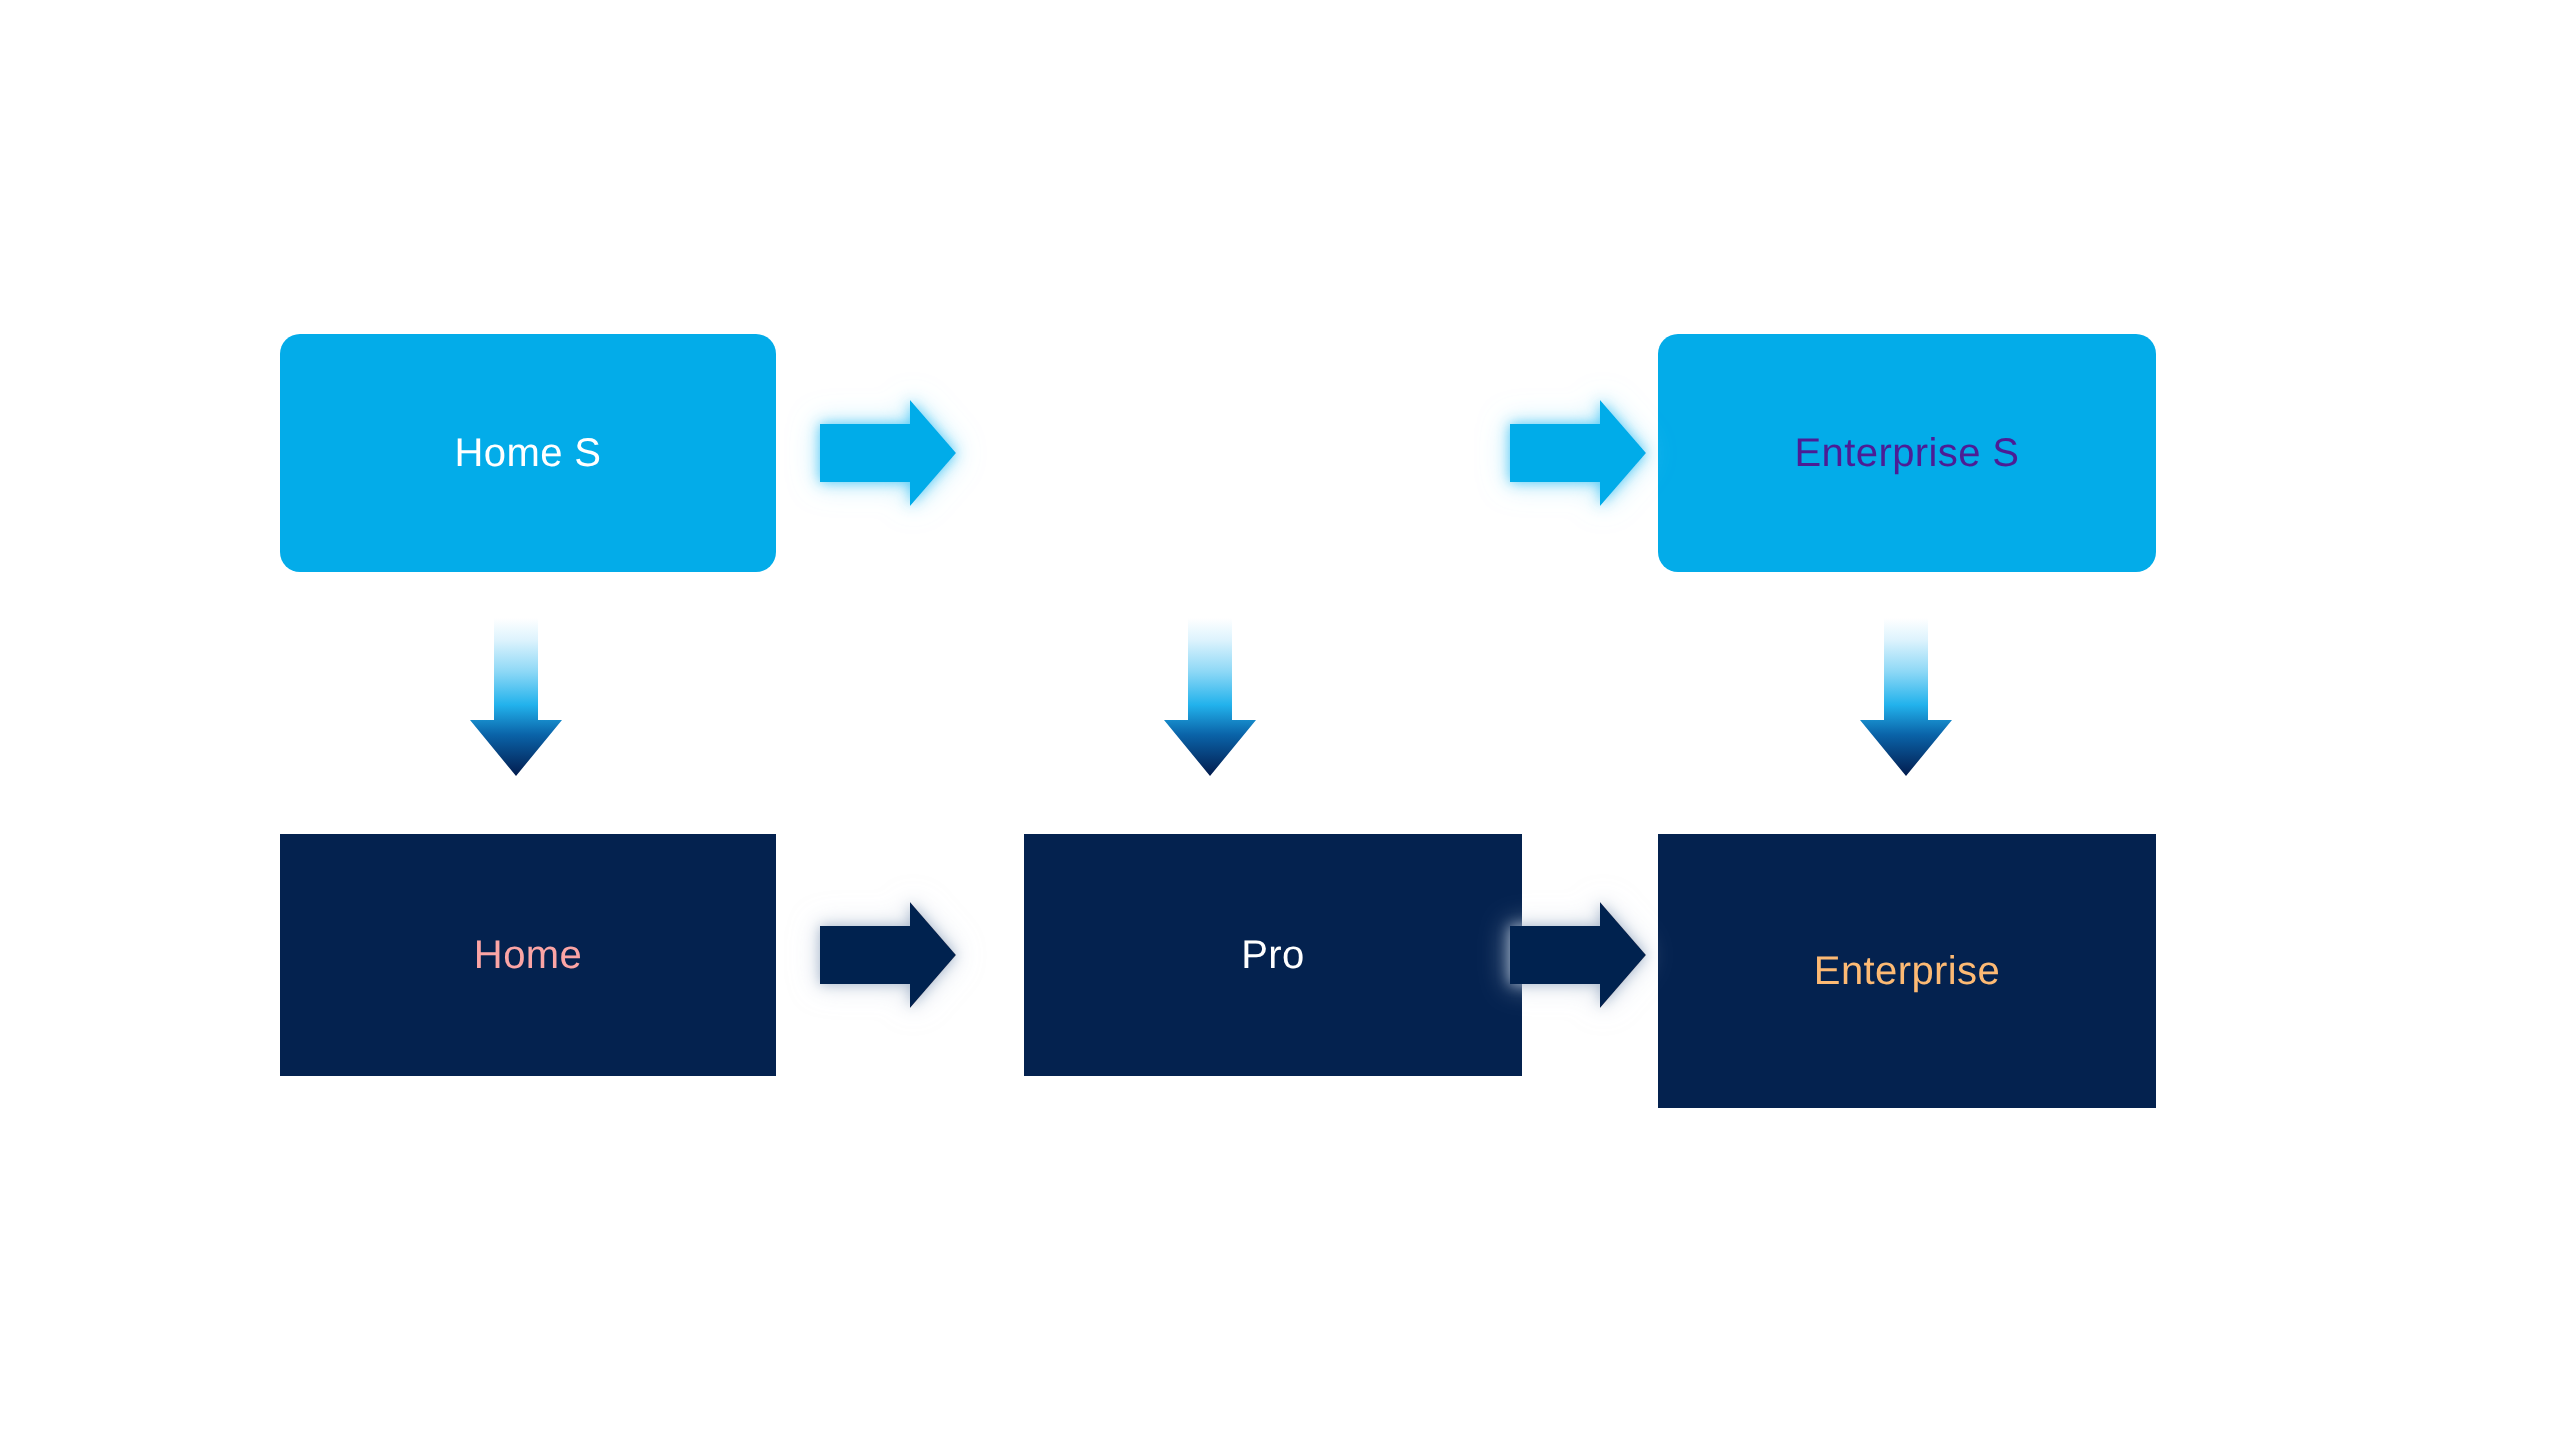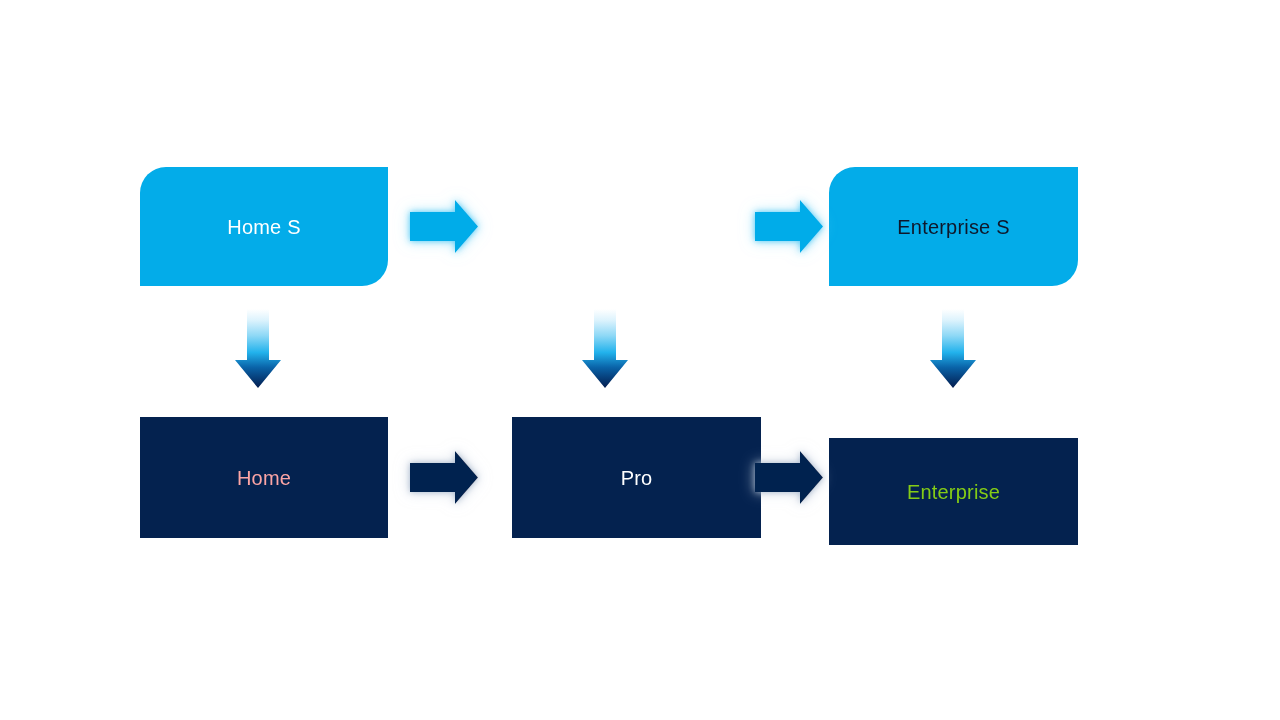--- a/index.html
+++ b/index.html
@@ -36,20 +36,21 @@
     line-height: 1.2;
     user-select: none;
   }
 
   .node-service {
     background: #03ace9;
     border-top-left-radius: 26px;
     border-bottom-right-radius: 26px;
     border-top-right-radius: 0;
     border-bottom-left-radius: 0;
+    border-radius: 10px;
   }
 
   .node-product {
     background: #04224f;
     border-radius: 0;
   }
 
   .node-label {
     display: block;
     text-align: center;
@@ -59,33 +60,33 @@
 </head>
 <body style="background: rgb(255, 255, 255);">
 
 <div id="diagram-canvas">
 
   <div class="node node-service" style="left: 140px; top: 167px; width: 248px; height: 119px; background: rgb(3, 172, 233); color: rgb(255, 255, 255);">
     <span class="node-label">Home S</span>
   </div>
 
 
-  <div class="node node-service" style="left: 829px; top: 167px; width: 249px; height: 119px; background: rgb(3, 172, 233); color: #0f172a;">
+  <div class="node node-service" style="left: 829px; top: 167px; width: 249px; height: 119px; background: rgb(3, 172, 233); color: #4c1d95;">
     <span class="node-label">Enterprise S</span>
   </div>
 
   <div class="node node-product" style="left: 140px; top: 417px; width: 248px; height: 121px; background: rgb(4, 34, 79); color: #fca5a5;">
     <span class="node-label">Home</span>
   </div>
 
   <div class="node node-product" style="left: 484px; top: 417px; width: 249px; height: 121px; background: rgb(4, 34, 79); color: rgb(255, 255, 255); margin-left: 28px;">
     <span class="node-label">Pro</span>
   </div>
 
-  <div class="node node-product" style="left: 829px; top: 417px; width: 249px; height: 107px; background: rgb(4, 34, 79); color: #84cc16; margin-top: 21px;">
+  <div class="node node-product" style="left: 829px; top: 417px; width: 249px; height: 137px; background: rgb(4, 34, 79); color: #fdba74;">
     <span class="node-label">Enterprise</span>
   </div>
 
   <svg width="1280" height="720" style="position:absolute; left:0; top:0; pointer-events:none;">
     <defs>
 
       <filter id="glow-cyan" x="-70%" y="-70%" width="240%" height="240%">
         <feDropShadow dx="0" dy="0" stdDeviation="3.2" flood-color="#44c8f5" flood-opacity="0.95"></feDropShadow>
         <feDropShadow dx="0" dy="0" stdDeviation="6.5" flood-color="#8ddcf8" flood-opacity="0.55"></feDropShadow>
       </filter>

